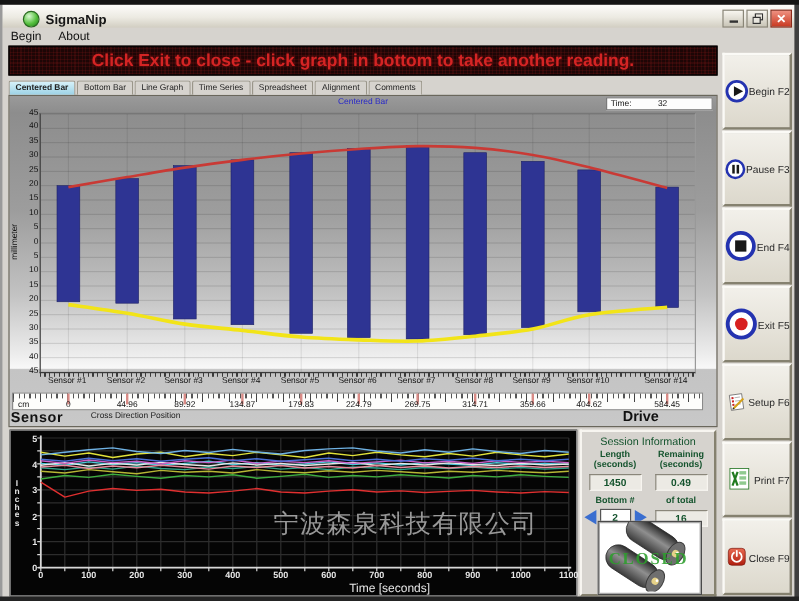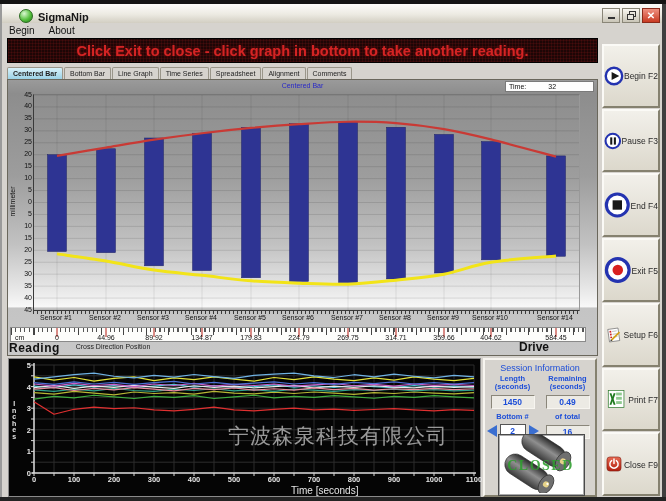--- a/index.html
+++ b/index.html
@@ -83,21 +83,21 @@
     font-size:7px;font-weight:bold;color:#e6e6e6;line-height:6.5px;}
   .t-xlab{position:absolute;top:116px;width:30px;text-align:center;font-size:7.5px;font-weight:bold;color:#e6e6e6;}
   .t-xlabel{position:absolute;left:282px;top:126px;font-size:10px;font-weight:normal;color:#e6e6e6;}
 
   
   .watermark{position:absolute;left:228px;top:422px;z-index:20;font-size:21px;letter-spacing:1px;
     color:#bcbcbc;opacity:.8;pointer-events:none;white-space:nowrap;}
 
   
   .session{position:absolute;left:483px;top:358px;width:114px;height:139px;background:#d6d3ce;
-    border:2px solid;border-color:#f7f5f0 #85816f #85816f #f7f5f0;box-sizing:border-box;color:#1d4ed8;}
+    border:2px solid;border-color:#f7f5f0 #85816f #85816f #f7f5f0;box-sizing:border-box;color:#14532d;}
   .s-title{text-align:center;margin-top:3px;font-size:9px;}
   .s-cols{display:flex;margin-top:2px;}
   .s-col{width:50%;text-align:center;font-weight:bold;font-size:7.5px;line-height:8px;}
   .s-valbox{width:42px;height:12px;margin:2px auto 0;background:#eceae4;
     border:1px solid;border-color:#8a867a #f7f5f0 #f7f5f0 #8a867a;
     font-weight:bold;font-size:8.5px;display:flex;align-items:center;justify-content:center;}
   .s-labels{display:flex;margin-top:3px;}
   .s-lab{width:50%;text-align:center;font-weight:bold;font-size:7.5px;}
   .s-row{display:flex;margin-top:2px;align-items:center;}
   .s-spin{width:50%;display:flex;align-items:center;justify-content:center;gap:3px;}
@@ -235,21 +235,21 @@
         <i class="ruler-mark" style="left: 384px;"></i>
         <span class="ruler-num" style="left: 363px;">314.71</span>
         <i class="ruler-mark" style="left: 432px;"></i>
         <span class="ruler-num" style="left: 411px;">359.66</span>
         <i class="ruler-mark" style="left: 479px;"></i>
         <span class="ruler-num" style="left: 458px;">404.62</span>
         <i class="ruler-mark" style="left: 544px;"></i>
         <span class="ruler-num" style="left: 523px;">584.45</span>
       </div>
     <div class="caption">Cross Direction Position</div>
-    <div class="tending">Reading</div>
+    <div class="tending">Sensor</div>
     <div class="drive">Drive</div>
   <span class="ylab" style="top: 10.5px;">45</span>
       <span class="ylab" style="top: 22.4444px;">40</span>
       <span class="ylab" style="top: 34.3889px;">35</span>
       <span class="ylab" style="top: 46.3333px;">30</span>
       <span class="ylab" style="top: 58.2778px;">25</span>
       <span class="ylab" style="top: 70.2222px;">20</span>
       <span class="ylab" style="top: 82.1667px;">15</span>
       <span class="ylab" style="top: 94.1111px;">10</span>
       <span class="ylab" style="top: 106.056px;">5</span>

